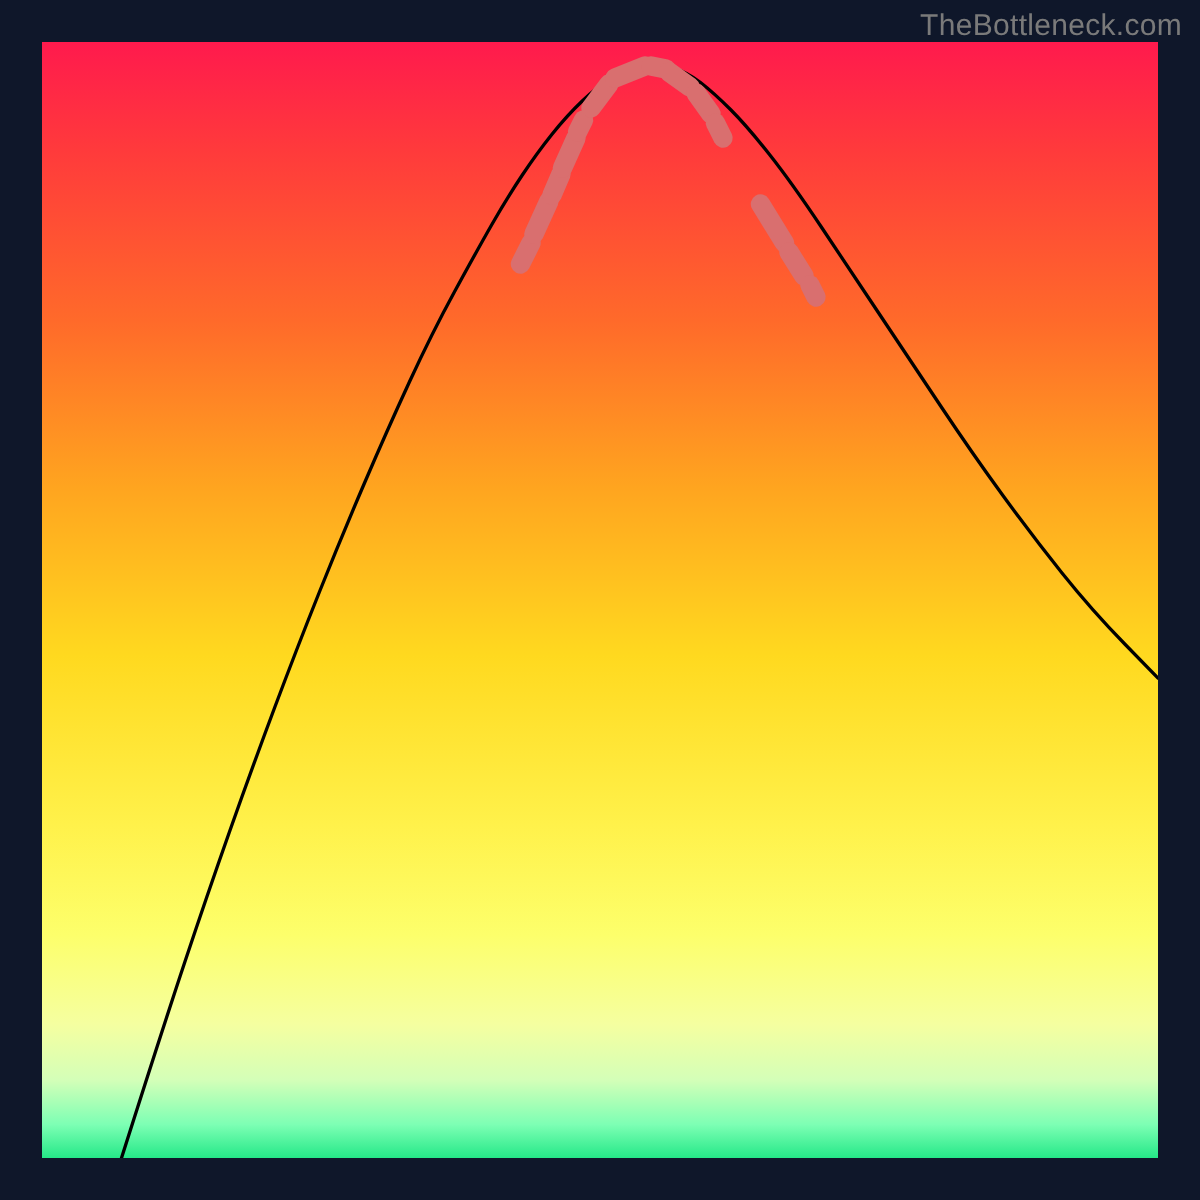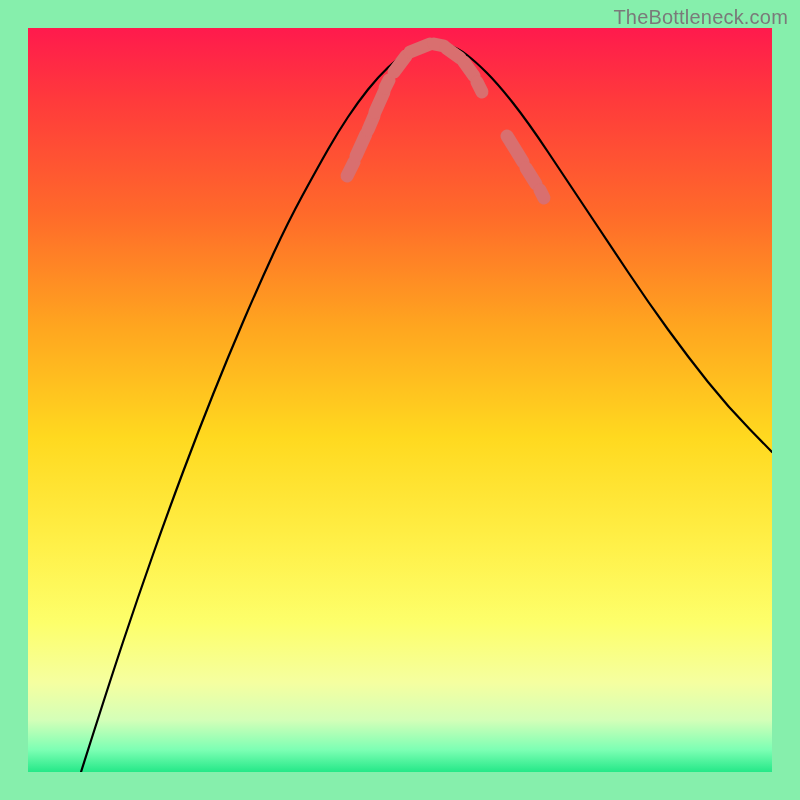--- a/index.html
+++ b/index.html
@@ -10,21 +10,21 @@
     background: #000;
     overflow: hidden;
     font-family: Arial, Helvetica, sans-serif;
   }
   .frame {
     position: absolute;
     left: 0;
     top: 0;
     width: 800px;
     height: 800px;
-    background: #86efac;
+    background: #0f172a;
   }
   .plot {
     position: absolute;
     left: 28px;
     top: 28px;
     width: 744px;
     height: 744px;
     
     background: linear-gradient(
       to bottom,

